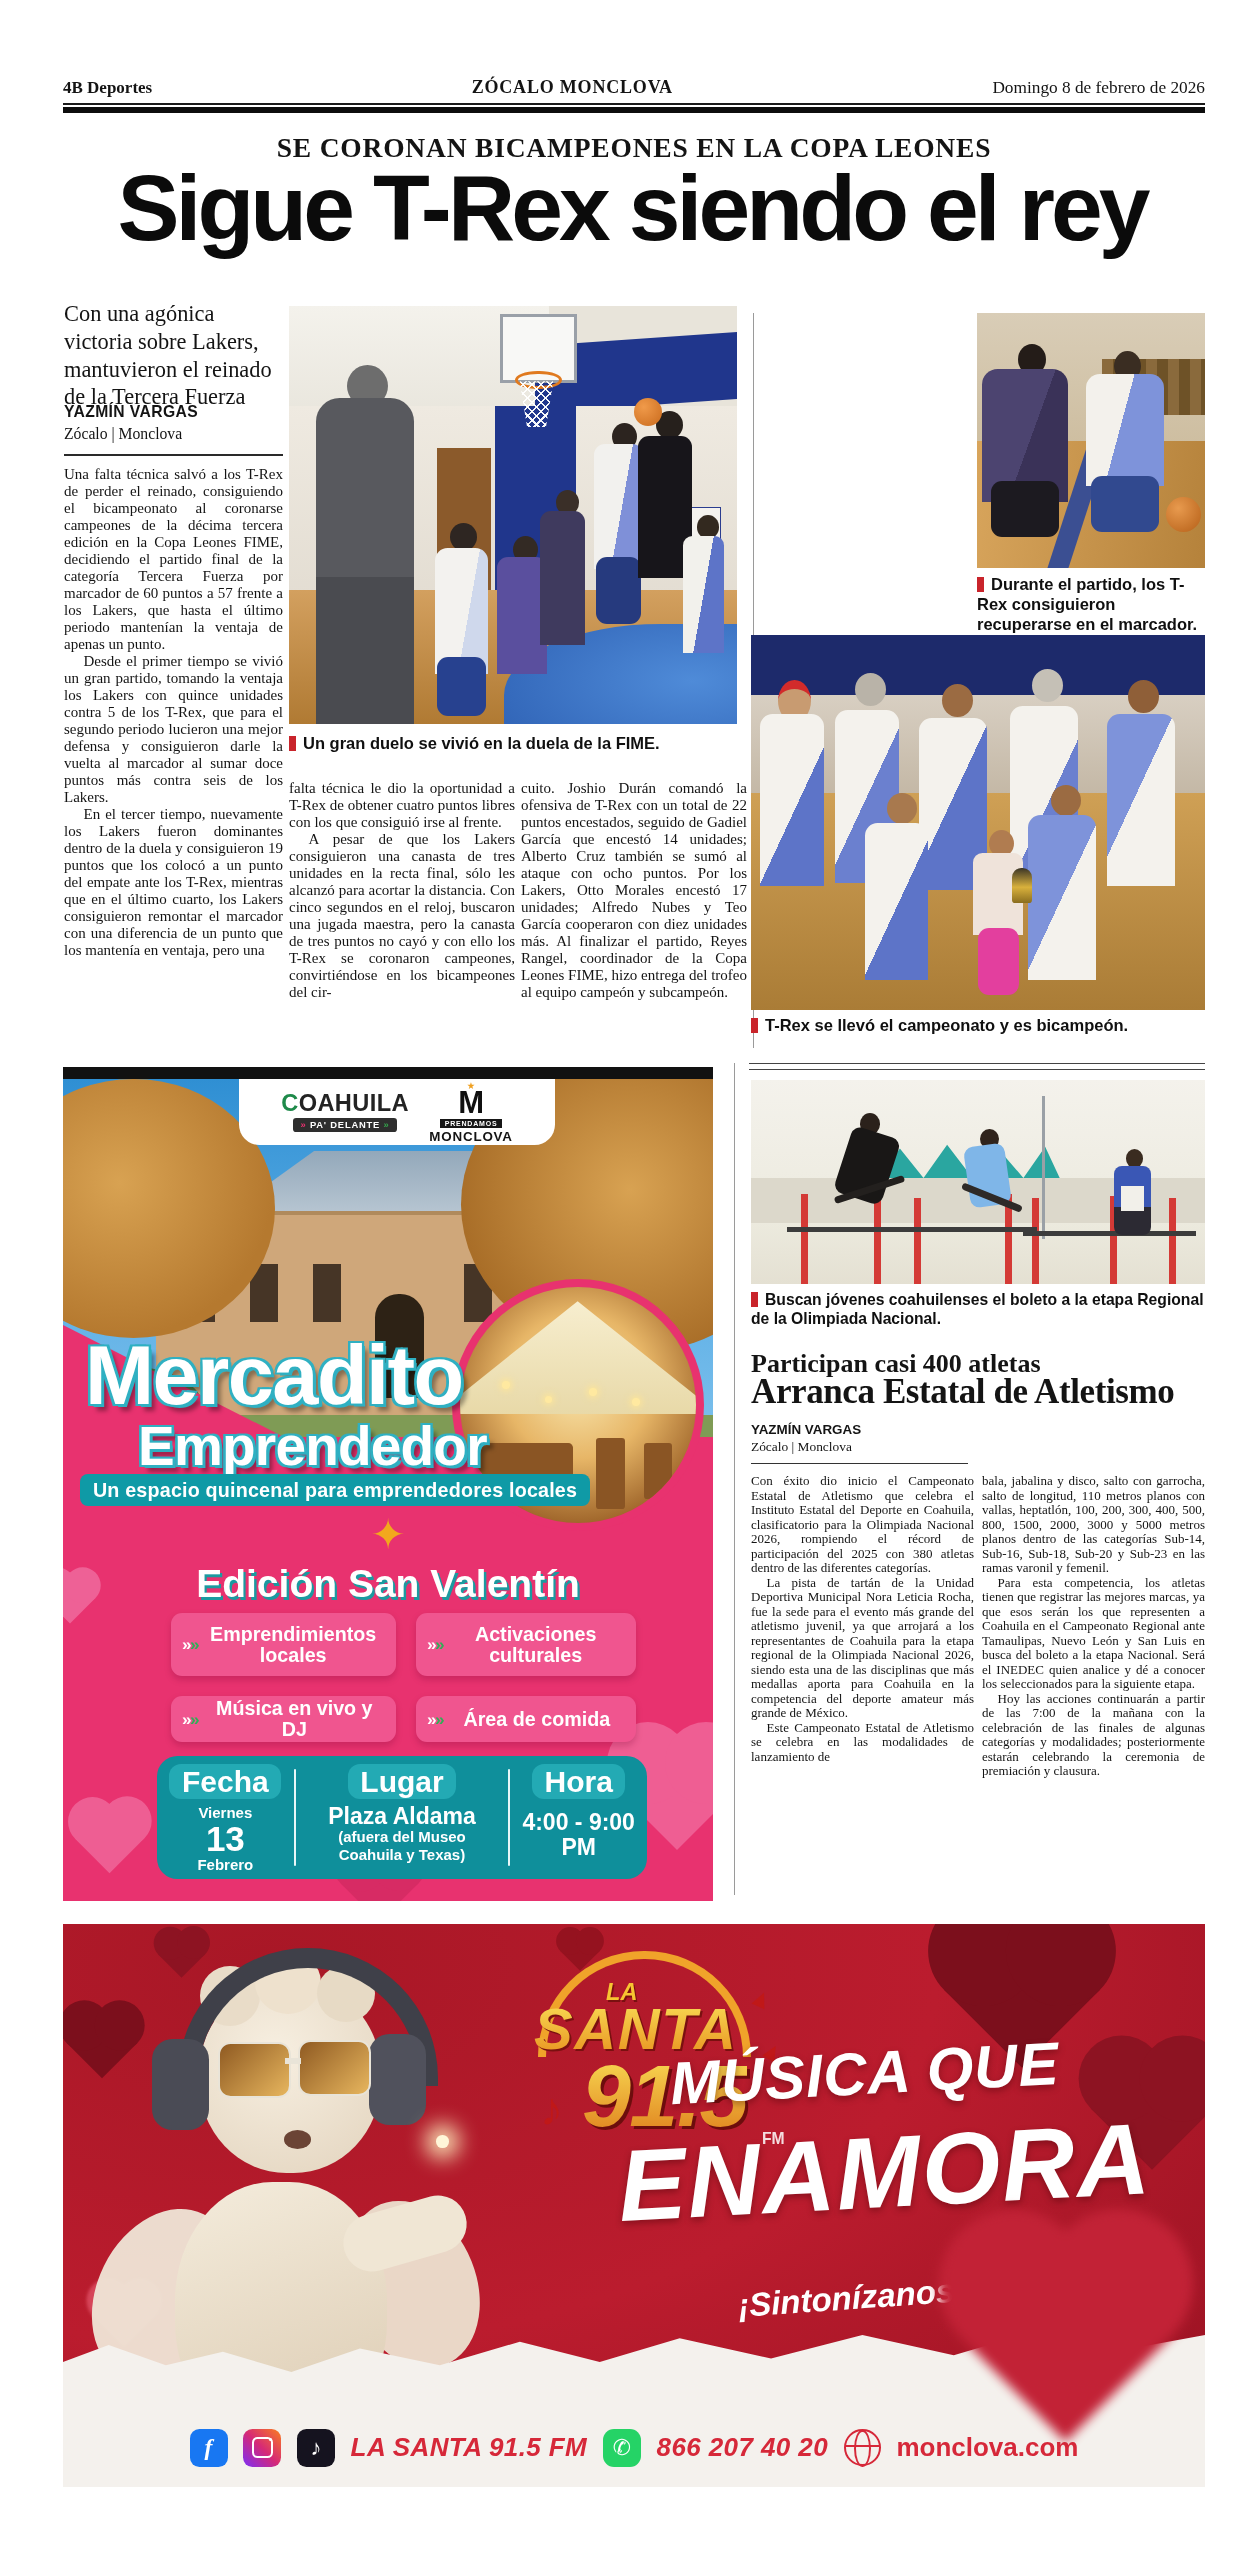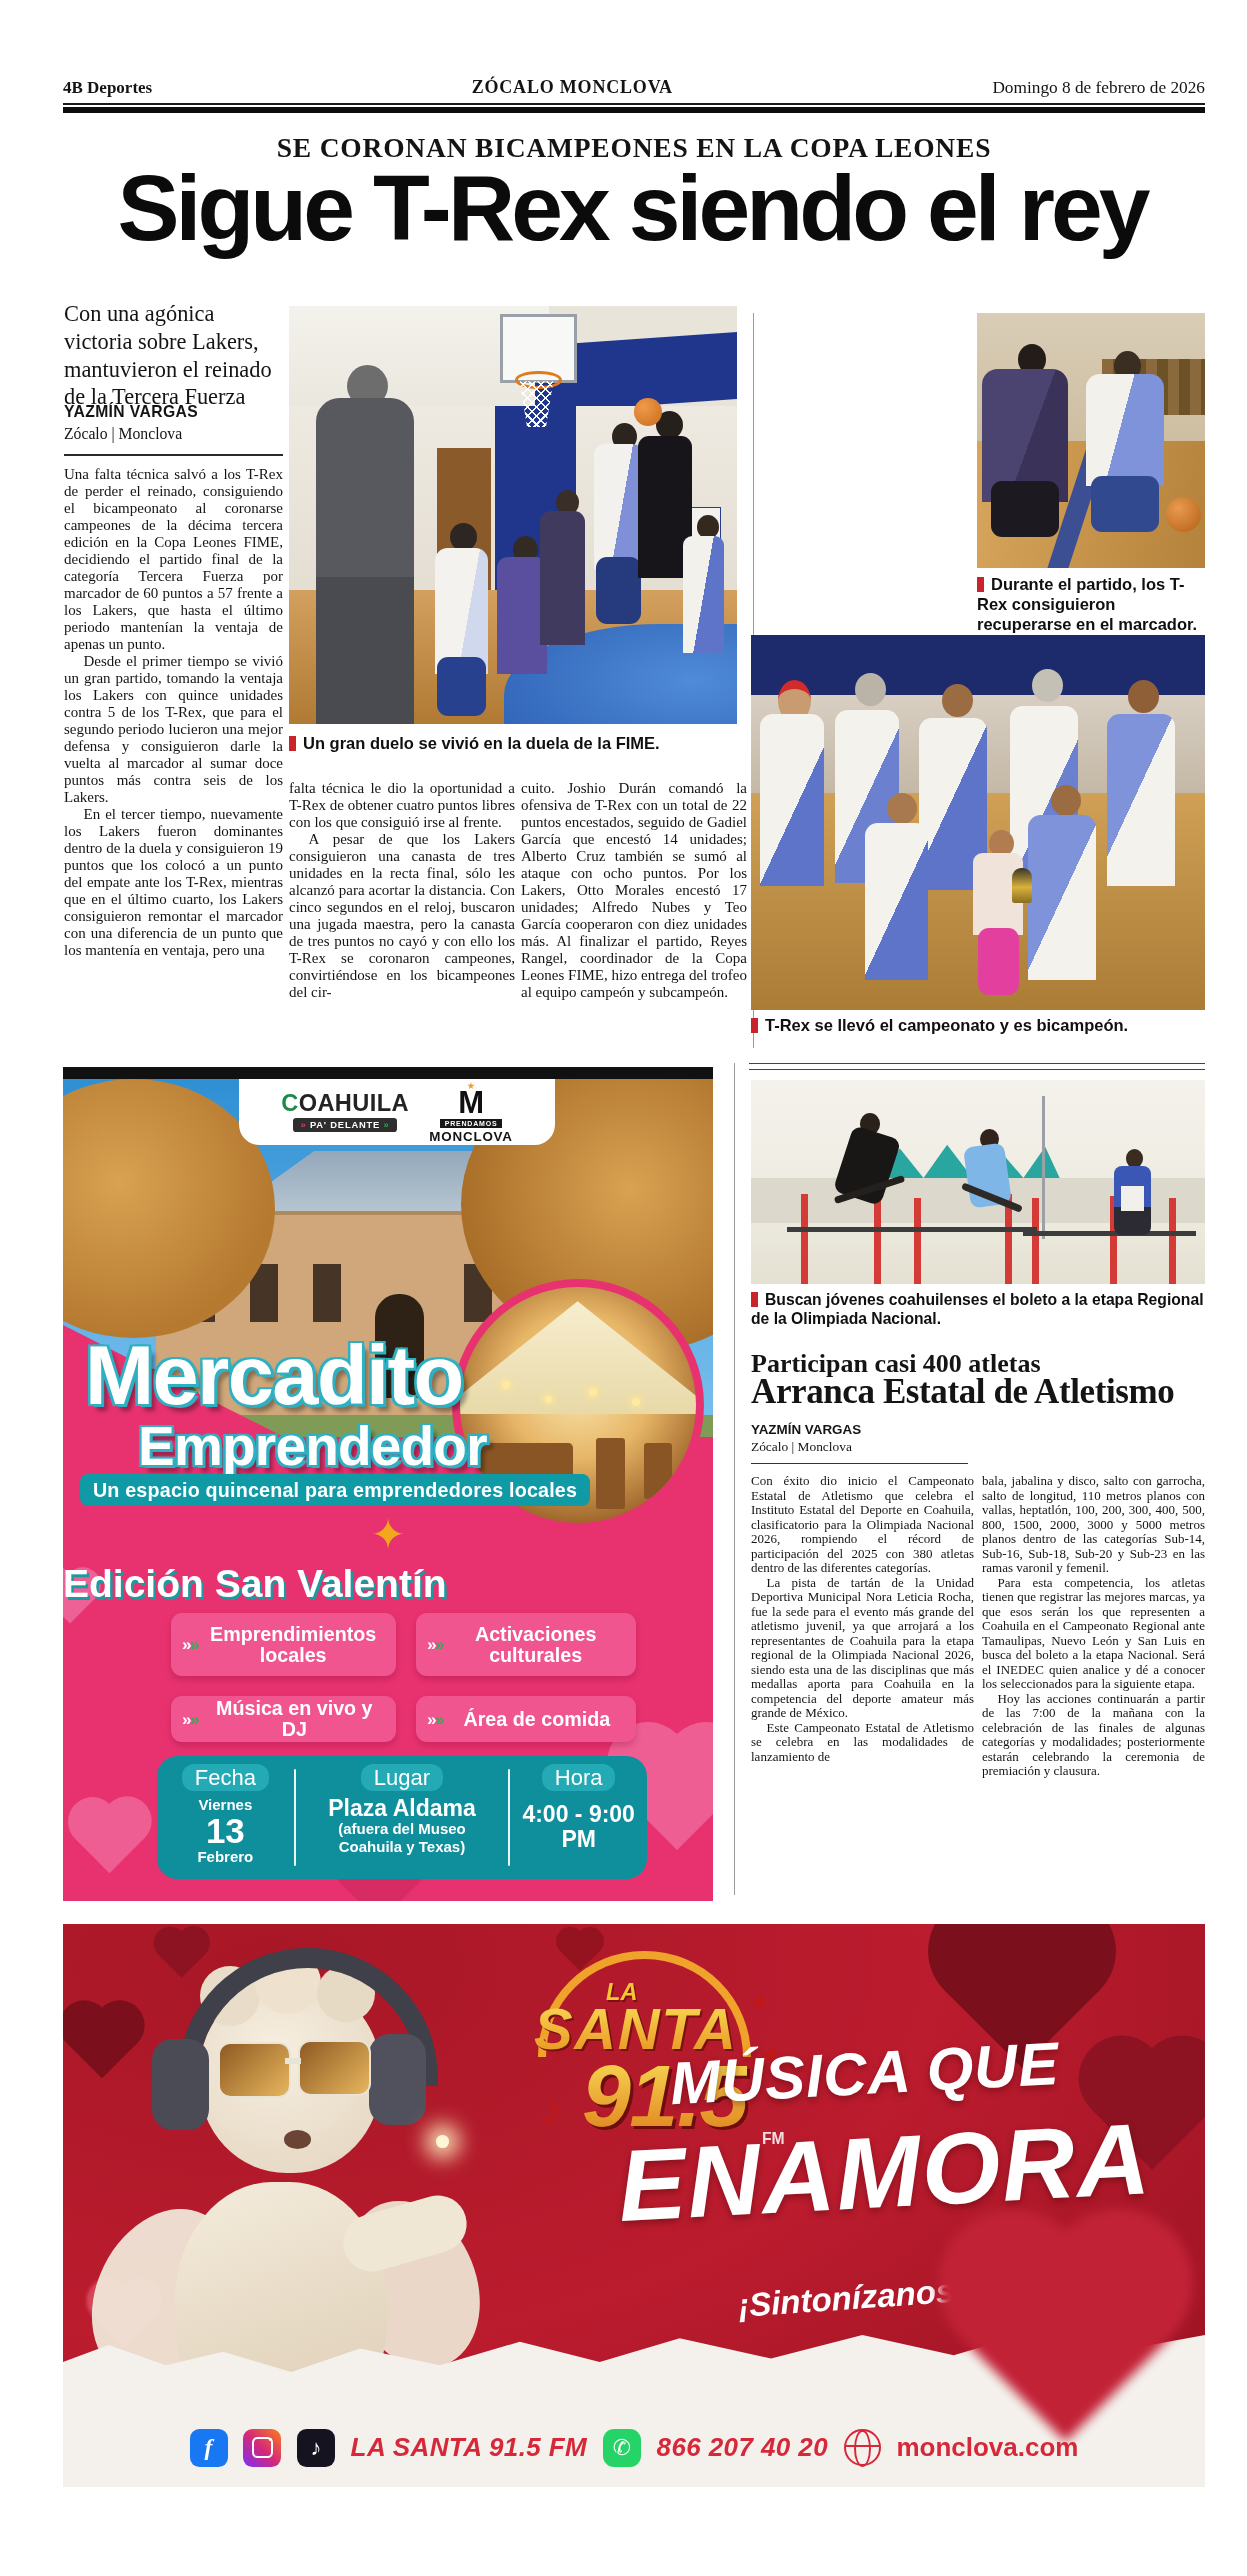--- a/index.html
+++ b/index.html
@@ -91,34 +91,34 @@
             font-family:"Liberation Sans","DejaVu Sans",sans-serif;font-weight:900;font-size:19.7px;
             padding:4.7px 12.6px;letter-spacing:0.2px;}
   .merc-circle{position:absolute;right:9.4px;top:212px;width:236px;height:236px;border-radius:50%;
                border:8.6px solid #e8326f;overflow:hidden;
                background:radial-gradient(circle at 50% 42%,#f8e6ae 0%,#e7b667 40%,#9c6228 78%,#5d3a14 100%);}
   .mc-tent{position:absolute;left:-10%;top:6%;width:120%;height:48%;background:linear-gradient(#f7eecf,#e8d9a8);
            clip-path:polygon(0 100%,50% 0,100% 100%);}
   .mc-light{position:absolute;width:7.9px;height:7.9px;border-radius:50%;background:#ffe9a0;box-shadow:0 0 6.3px 2.4px rgba(255,230,150,.8);}
   .mc-stall{position:absolute;background:#8a5524;}
   .merc-star{position:absolute;left:0;right:0;top:447px;text-align:center;color:#f2a81d;font-size:42px;line-height:1;}
-  .merc-edition{position:absolute;left:0;right:0;top:495px;color:#fff;
+  .merc-edition{position:absolute;left:0;right:0;top:495px;text-align:center;color:#fff;
                 font-family:"Liberation Sans","DejaVu Sans",sans-serif;font-weight:900;font-size:39px;
                 text-shadow:2.4px 3.1px 0 #1b9aa0;}
   .merc-btn{position:absolute;background:#f0558f;border-radius:11px;color:#fff;display:flex;align-items:center;
             justify-content:center;text-align:center;font-family:"Liberation Sans","DejaVu Sans",sans-serif;
             font-weight:900;font-size:19.7px;line-height:1.05;box-shadow:0 3.1px 6.3px rgba(120,8,52,.25);}
   .btn-chev{position:absolute;left:11px;font-size:17.3px;font-weight:900;}
   .bc-w{color:#ffffff;}.bc-g{color:#2fae57;margin-left:-4.7px;}
   .merc-info{position:absolute;left:94px;top:689px;width:490px;height:123px;background:#0f8f9b;border-radius:20.4px;
              display:flex;align-items:stretch;color:#fff;font-family:"Liberation Sans","DejaVu Sans",sans-serif;}
   .mi-col{flex:1;display:flex;flex-direction:column;align-items:center;padding-top:7.9px;}
   .mi-col.wide{flex:1.55;}
   .mi-div{width:2.4px;background:#e8f7f8;margin:12.6px 0;border-radius:1.6px;}
-  .mi-label{background:#23aab4;border-radius:12px;font-weight:400;font-size:22px;padding:0.8px 12.6px;margin-bottom:4.7px;}
+  .mi-label{background:#23aab4;border-radius:12px;font-weight:700;font-size:30px;padding:0.8px 12.6px;margin-bottom:4.7px;}
   .mi-strong{font-weight:900;font-size:23px;line-height:1.05;}
   .mi-big{font-weight:900;font-size:35px;line-height:1;}
   .mi-small{font-weight:bold;font-size:15px;line-height:1.15;text-align:center;}
   .mheart{position:absolute;transform:rotate(-45deg);}
   .mheart::before,.mheart::after{content:"";position:absolute;width:100%;height:100%;border-radius:50%;background:inherit;}
   .mheart::before{top:-50%;left:0;}
   .mheart::after{top:0;left:50%;}
 
   
   .ath-rule1{left:749px;top:1063px;width:456px;height:1.2px;background:#444;}

